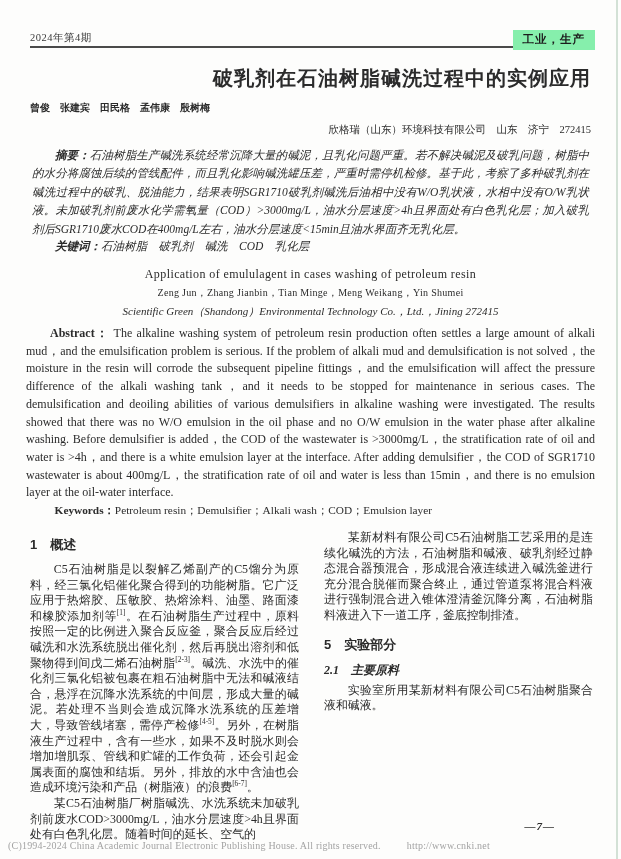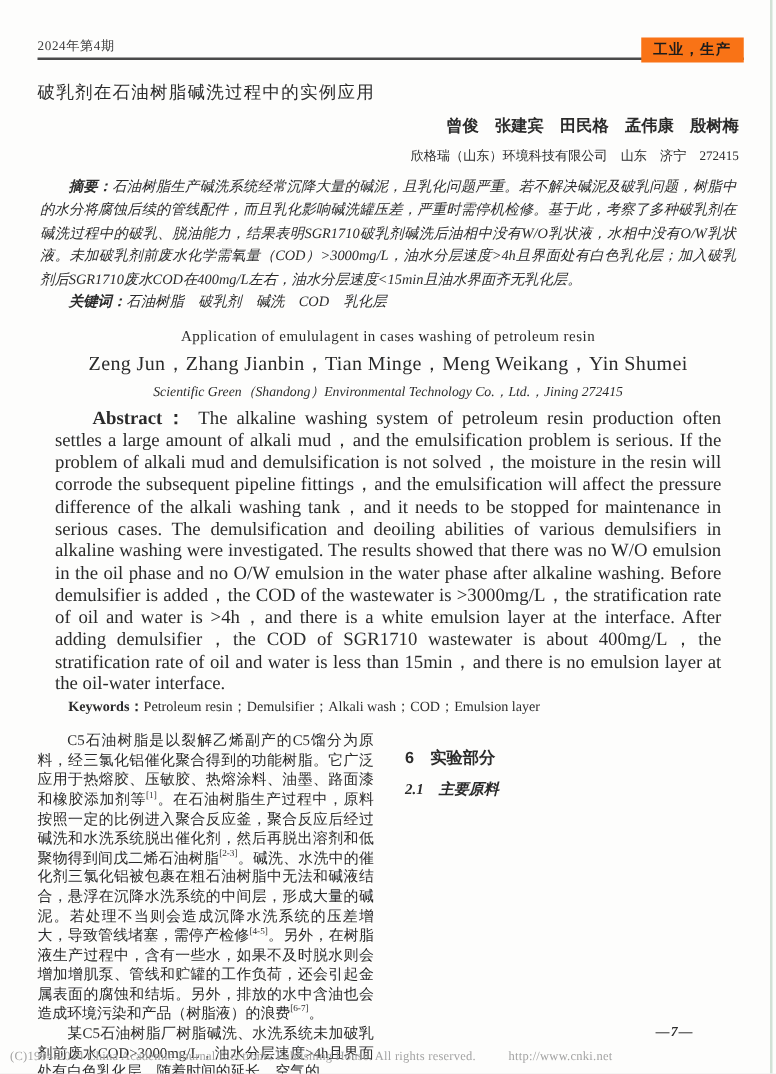--- a/index.html
+++ b/index.html
@@ -14,43 +14,43 @@
   }
   
   .edge-line{position:absolute;top:0;bottom:0;right:3px;width:2px;background:#d3e1d6;}
 
   
   .masthead{position:relative;margin:27px 26px 0 30px;height:22px;}
   .issue{font-size:10.5px;color:#3a3a3a;letter-spacing:.5px;}
   .masthead-rule{position:absolute;left:0;right:0;top:19px;height:2px;background:#4a4a4a;}
   .column-tag{
     position:absolute;right:0;top:3px;
-    background:#f97316;color:#1c1c1c;
+    background:#86efac;color:#1c1c1c;
     font-weight:bold;font-size:11.5px;
     padding:2px 10px 3px;letter-spacing:1px;
     font-family:"Liberation Sans","DejaVu Sans",sans-serif;
     text-align:center;
   }
 
   
-  .title-zh{margin:16px 30px 0;text-align:left;font-size:14px;font-weight:normal;letter-spacing:1px;}
-  .authors-zh{margin:9px 30px 0;text-align:right;font-size:13px;font-weight:bold;}
+  .title-zh{margin:16px 30px 0;text-align:right;font-size:20px;font-weight:bold;letter-spacing:1px;}
+  .authors-zh{margin:9px 30px 0;text-align:left;font-size:10px;font-weight:bold;}
   .affil-zh{margin:8px 30px 0;text-align:right;font-size:10.5px;}
 
   
   .abs-zh{margin:9px 32px 0;font-size:11.5px;line-height:18.4px;text-align:justify;text-indent:2em;font-style:italic;}
   .abs-zh .lbl{font-weight:bold;}
   .kw-zh{margin:1px 32px 0;font-size:11.5px;text-indent:2em;font-style:italic;}
   .kw-zh .lbl{font-weight:bold;}
 
   
   .en-title{margin:13px 30px 0;text-align:center;font-size:12px;letter-spacing:.4px;}
-  .en-authors{margin:4px 30px 0;text-align:center;font-size:16px;letter-spacing:.3px;}
+  .en-authors{margin:4px 30px 0;text-align:center;font-size:10px;letter-spacing:.3px;}
   .en-affil{margin:4px 30px 0;text-align:center;font-size:11px;font-style:italic;}
-  .abs-en{margin:6px 44px 0;font-size:15px;line-height:17.7px;text-align:justify;text-indent:2em;}
+  .abs-en{margin:6px 26px 0;font-size:12px;line-height:17.7px;text-align:justify;text-indent:2em;}
   .abs-en .lbl{font-weight:bold;}
   .kw-en{margin:1px 32px 0;font-size:11.3px;text-indent:2em;}
   .kw-en .lbl{font-weight:bold;}
 
   
   .columns{display:flex;gap:25px;margin:12px 28px 0 30px;}
   .col{width:270px;}
   .col p{margin:0;font-size:11.9px;line-height:15.6px;text-align:justify;text-indent:2em;}
   .col p.cont{text-indent:0;}
   .sec{margin:6px 0 8px;font-size:13px;font-weight:bold;font-family:"Liberation Sans","DejaVu Sans",sans-serif;}
@@ -84,26 +84,29 @@
   <p class="kw-zh"><span class="lbl">关键词：</span><span>石油树脂　破乳剂　碱洗　COD　乳化层</span></p>
 
   <div class="en-title">Application of emululagent in cases washing of petroleum resin</div>
   <div class="en-authors">Zeng Jun，Zhang Jianbin，Tian Minge，Meng Weikang，Yin Shumei</div>
   <div class="en-affil">Scientific Green（Shandong）Environmental Technology Co.，Ltd.，Jining 272415</div>
   <p class="abs-en"><span class="lbl">Abstract：</span> <span>The alkaline washing system of petroleum resin production often settles a large amount of alkali mud，and the emulsification problem is serious. If the problem of alkali mud and demulsification is not solved，the moisture in the resin will corrode the subsequent pipeline fittings，and the emulsification will affect the pressure difference of the alkali washing tank，and it needs to be stopped for maintenance in serious cases. The demulsification and deoiling abilities of various demulsifiers in alkaline washing were investigated. The results showed that there was no W/O emulsion in the oil phase and no O/W emulsion in the water phase after alkaline washing. Before demulsifier is added，the COD of the wastewater is &gt;3000mg/L，the stratification rate of oil and water is &gt;4h，and there is a white emulsion layer at the interface. After adding demulsifier，the COD of SGR1710 wastewater is about 400mg/L，the stratification rate of oil and water is less than 15min，and there is no emulsion layer at the oil-water interface.</span></p>
   <p class="kw-en"><span class="lbl">Keywords：</span><span>Petroleum resin；Demulsifier；Alkali wash；COD；Emulsion layer</span></p>
 
   <div class="columns">
     <div class="col">
+      <h3 class="sec">1　概述</h3>
       <p>C5石油树脂是以裂解乙烯副产的C5馏分为原料，经三氯化铝催化聚合得到的功能树脂。它广泛应用于热熔胶、压敏胶、热熔涂料、油墨、路面漆和橡胶添加剂等<sup>[1]</sup>。在石油树脂生产过程中，原料按照一定的比例进入聚合反应釜，聚合反应后经过碱洗和水洗系统脱出催化剂，然后再脱出溶剂和低聚物得到间戊二烯石油树脂<sup>[2-3]</sup>。碱洗、水洗中的催化剂三氯化铝被包裹在粗石油树脂中无法和碱液结合，悬浮在沉降水洗系统的中间层，形成大量的碱泥。若处理不当则会造成沉降水洗系统的压差增大，导致管线堵塞，需停产检修<sup>[4-5]</sup>。另外，在树脂液生产过程中，含有一些水，如果不及时脱水则会增加增肌泵、管线和贮罐的工作负荷，还会引起金属表面的腐蚀和结垢。另外，排放的水中含油也会造成环境污染和产品（树脂液）的浪费<sup>[6-7]</sup>。</p>
       <p>某C5石油树脂厂树脂碱洗、水洗系统未加破乳剂前废水COD&gt;3000mg/L，油水分层速度&gt;4h且界面处有白色乳化层。随着时间的延长、空气的</p>
     </div>
     <div class="col">
-      <h3 class="sec mid">6　实验部分</h3>
+      <p>某新材料有限公司C5石油树脂工艺采用的是连续化碱洗的方法，石油树脂和碱液、破乳剂经过静态混合器预混合，形成混合液连续进入碱洗釜进行充分混合脱催而聚合终止，通过管道泵将混合料液进行强制混合进入锥体澄清釜沉降分离，石油树脂料液进入下一道工序，釜底控制排渣。</p>
+      <h3 class="sec mid">5　实验部分</h3>
       <h4 class="subsec">2.1　主要原料</h4>
+      <p>实验室所用某新材料有限公司C5石油树脂聚合液和碱液。</p>
     </div>
   </div>
 
   <div class="page-number">—7—</div>
   <div class="copyright">
     <span>(C)1994-2024 China Academic Journal Electronic Publishing House. All rights reserved.</span><span class="url">http://www.cnki.net</span>
   </div>
 
 </div>
 

